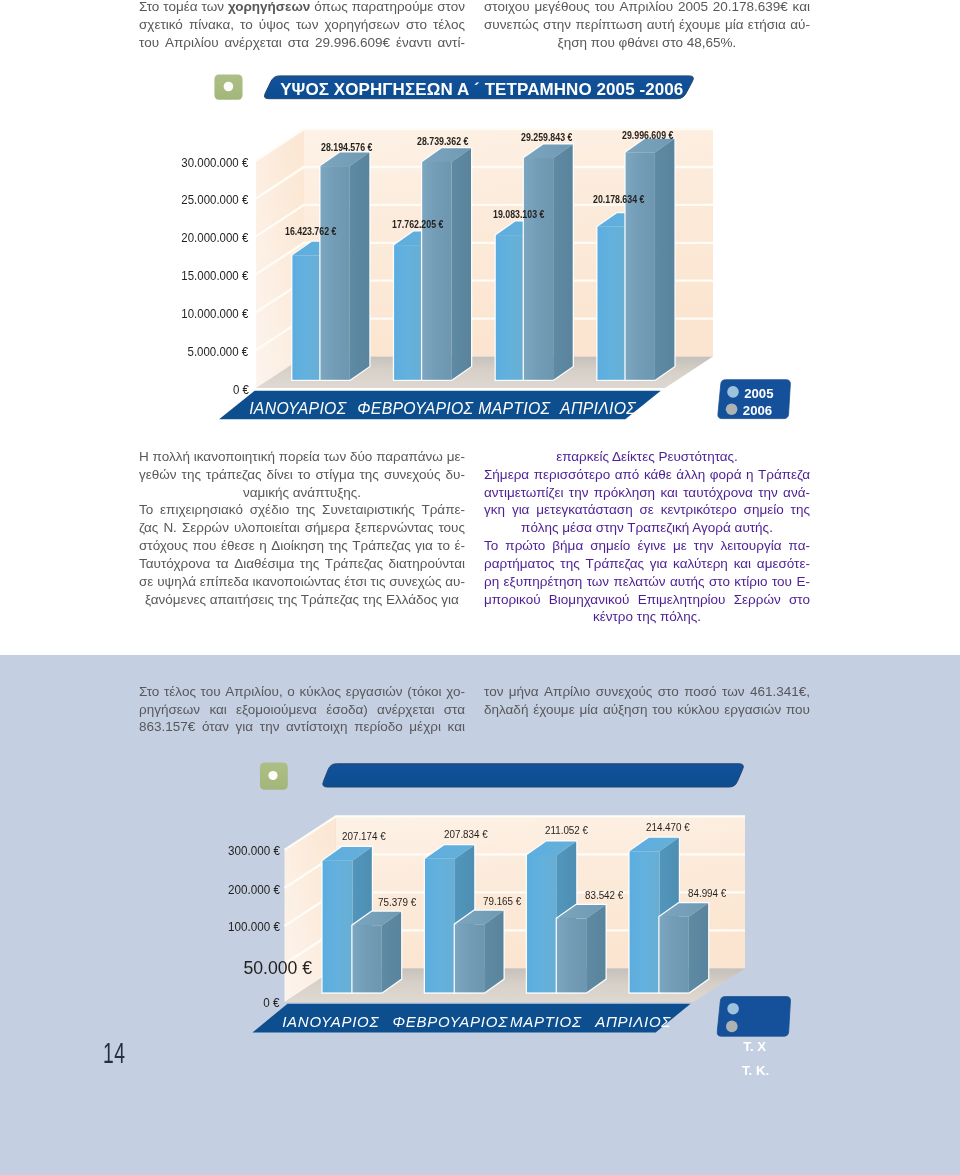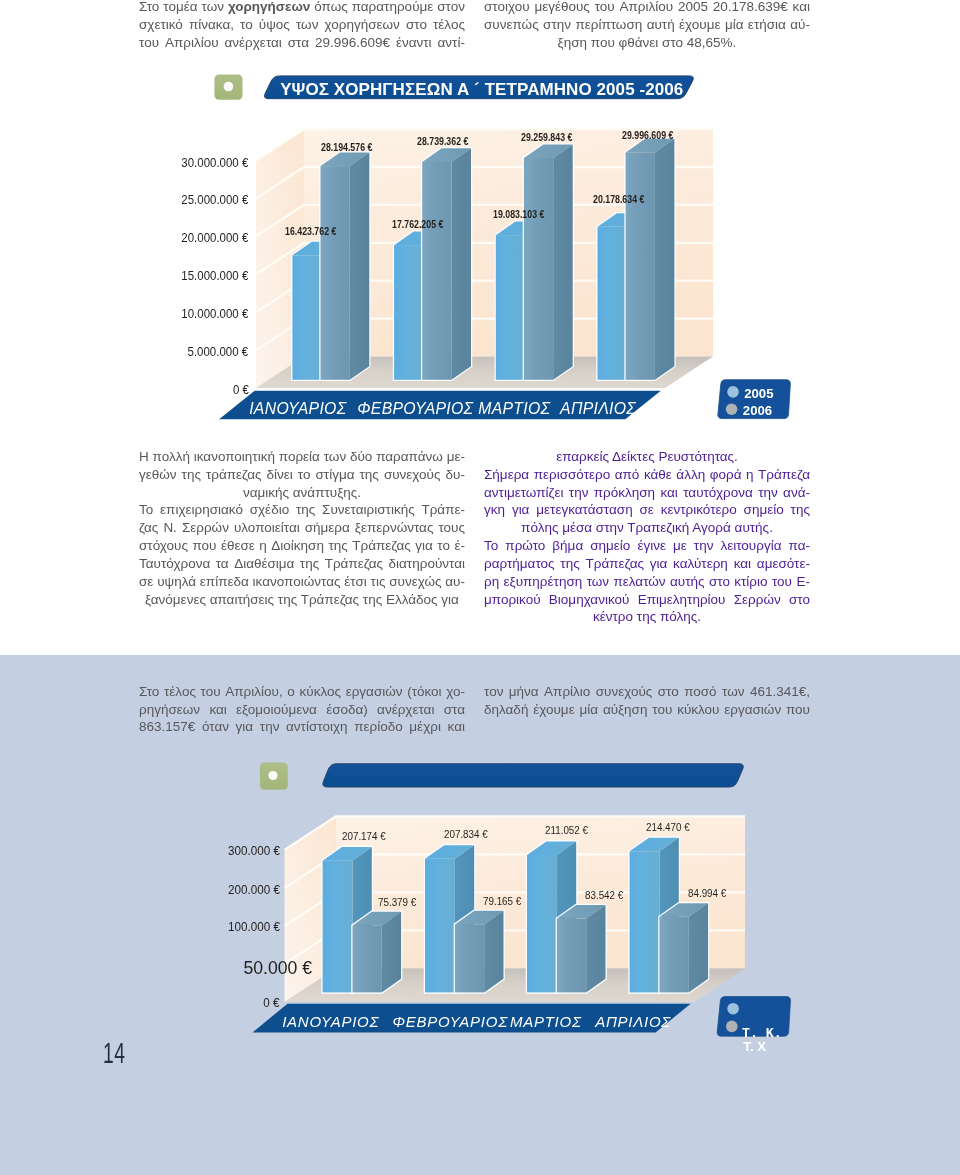--- a/index.html
+++ b/index.html
@@ -575,16 +575,16 @@
       <div class="vlab b2" style="left:645.80px;top:820.54px;font-size:11.4px;">214.470 €</div>
       <div class="vlab b2" style="left:377.50px;top:895.94px;font-size:11.4px;">75.379 €</div>
       <div class="vlab b2" style="left:482.50px;top:894.54px;font-size:11.4px;">79.165 €</div>
       <div class="vlab b2" style="left:585.00px;top:888.94px;font-size:11.4px;">83.542 €</div>
       <div class="vlab b2" style="left:687.50px;top:887.14px;font-size:11.4px;">84.994 €</div>
       <div class="xlab x2" style="left:282.20px;top:1012.61px;font-size:15px;">ΙΑΝΟΥΑΡΙΟΣ</div>
       <div class="xlab x2" style="left:392.50px;top:1012.61px;font-size:15px;">ΦΕΒΡΟΥΑΡΙΟΣ</div>
       <div class="xlab x2" style="left:509.90px;top:1012.61px;font-size:15px;">ΜΑΡΤΙΟΣ</div>
       <div class="xlab x2" style="left:595.20px;top:1012.61px;font-size:15px;">ΑΠΡΙΛΙΟΣ</div>
       <div class="leglab" style="left:743.30px;top:1003.10px;font-size:13.2px;margin-top:36px;">Τ. Χ</div>
-      <div class="leglab" style="left:742.00px;top:1026px;font-size:13.2px;font-family:Liberation Mono, monospace;">Τ. Κ.</div>
+      <div class="leglab" style="left:742.00px;top:1063px;font-size:13.2px;">Τ. Κ.</div>
     </div>
     <div class="pagenum" style="left:102.8px;top:1038.8px;font-size:29.2px;line-height:29.2px;">14</div>
 </div>
 
 </body></html>

